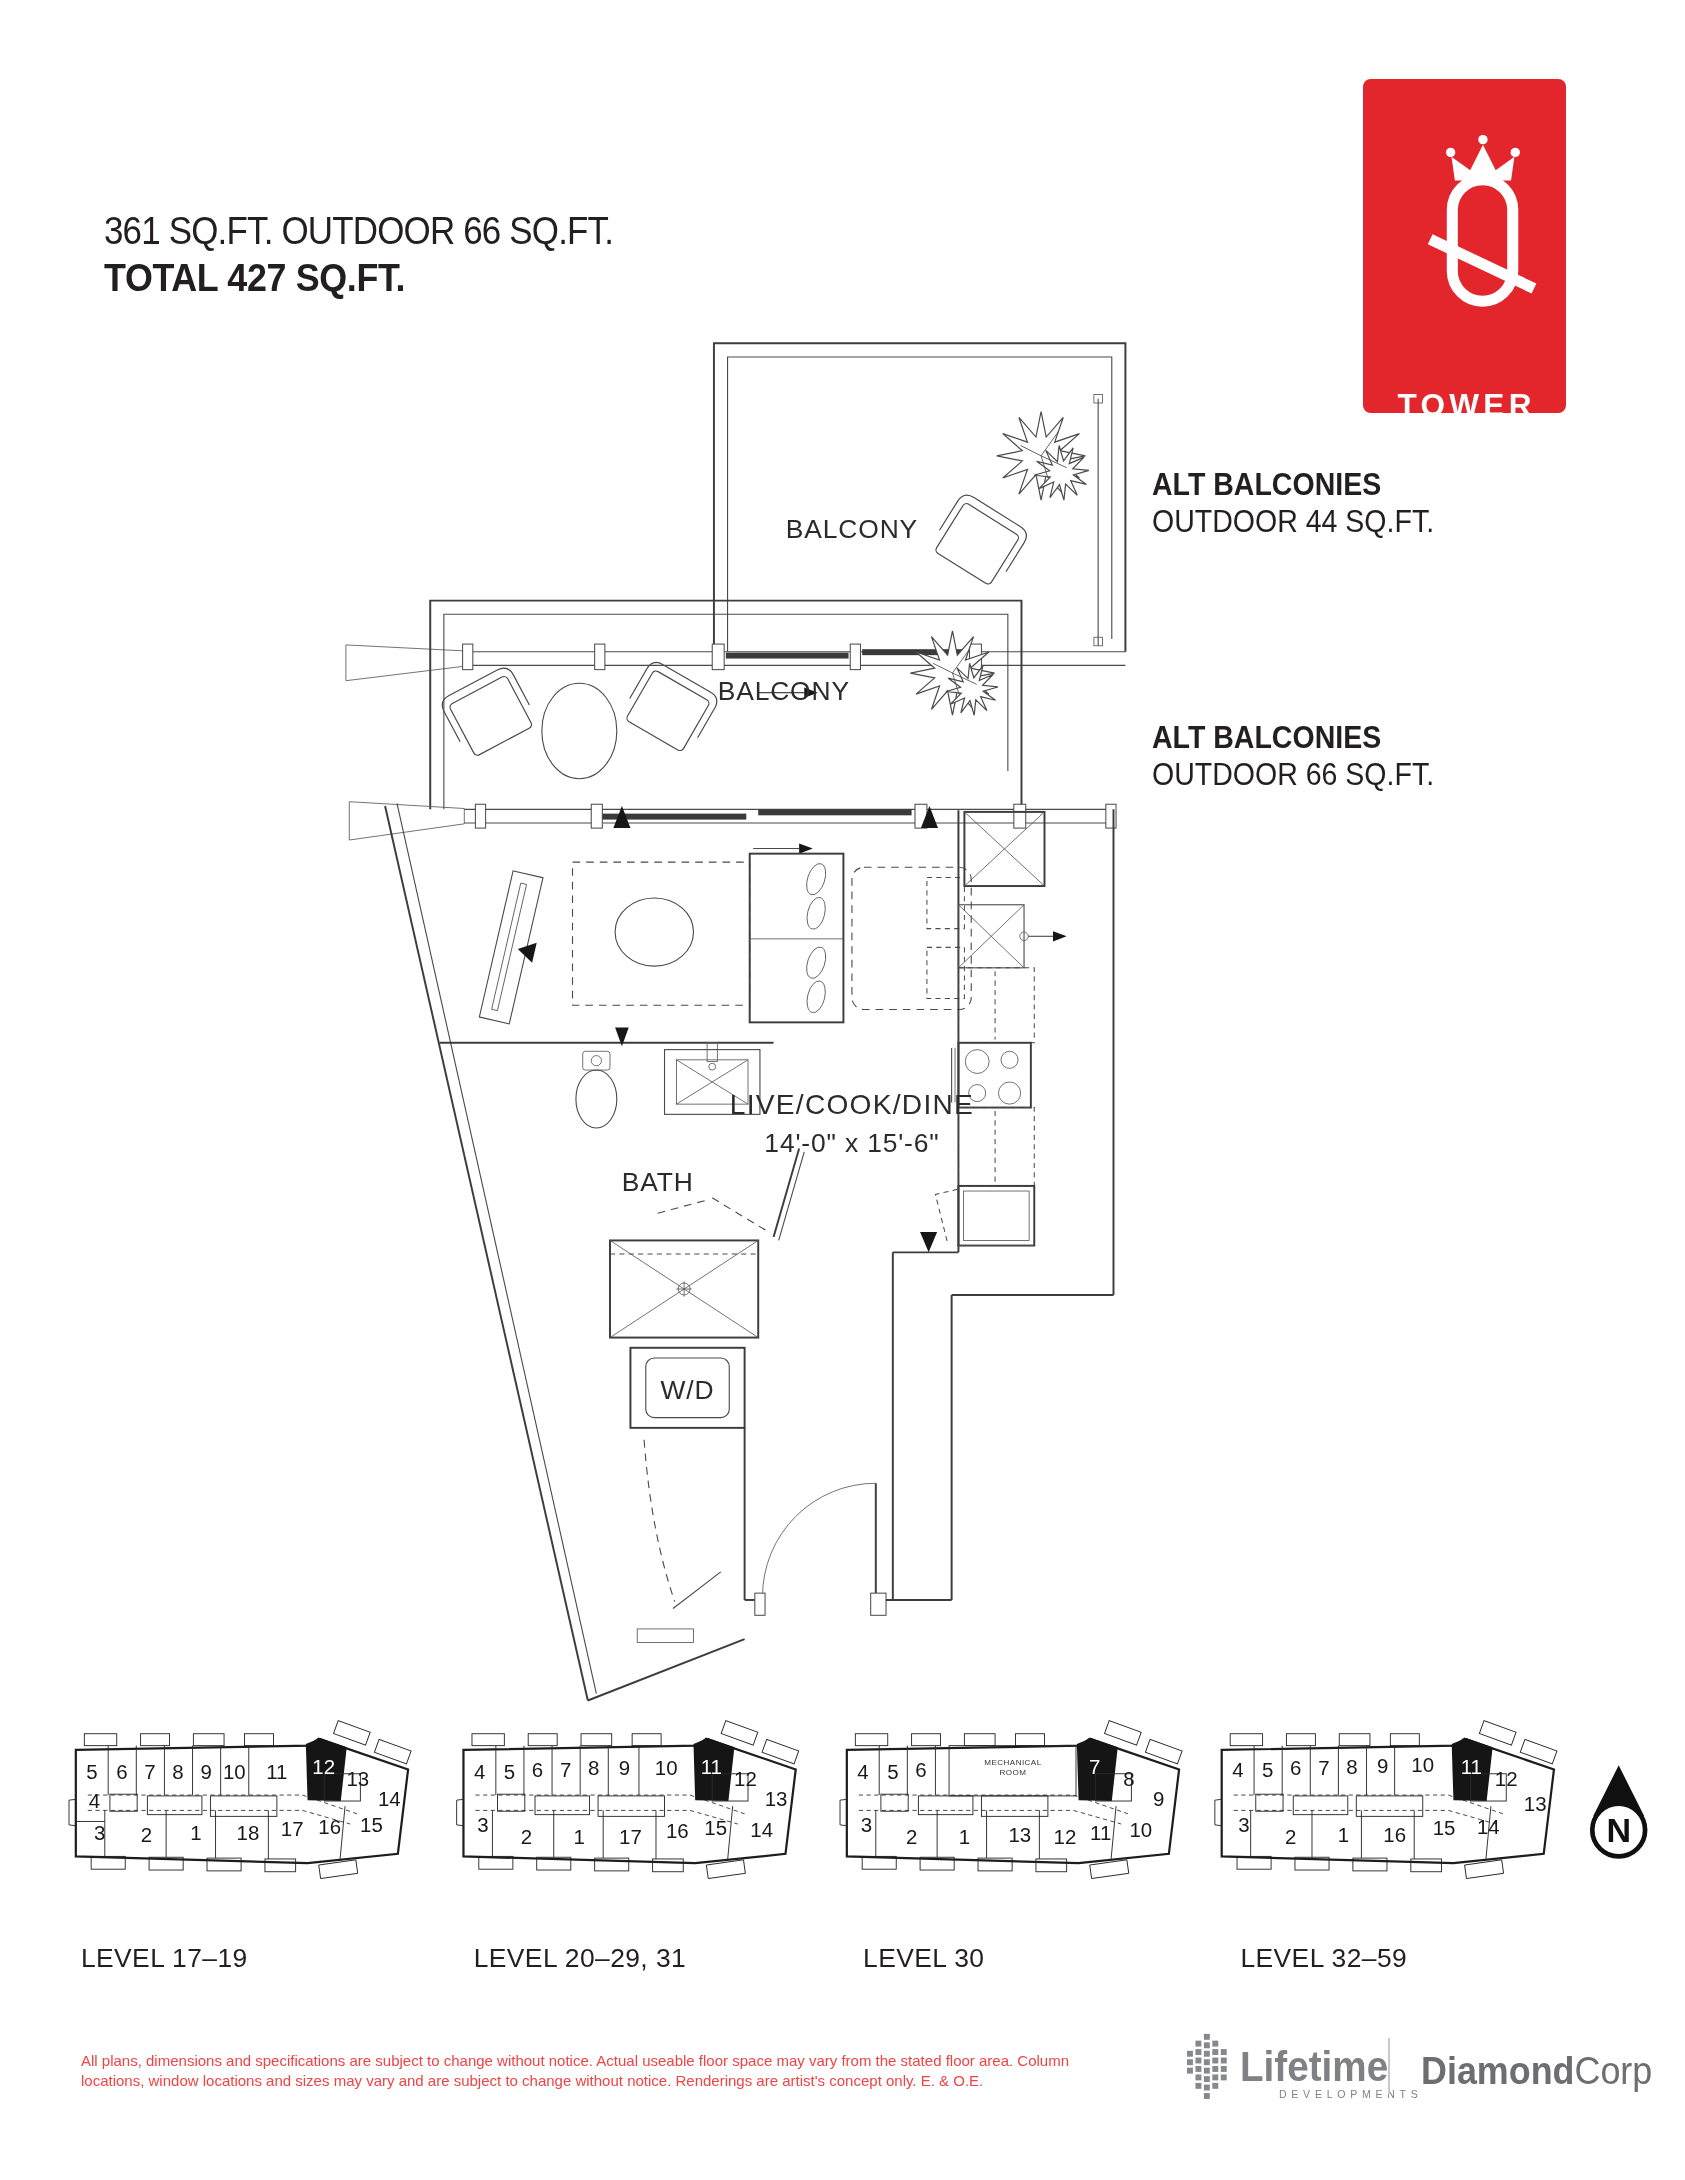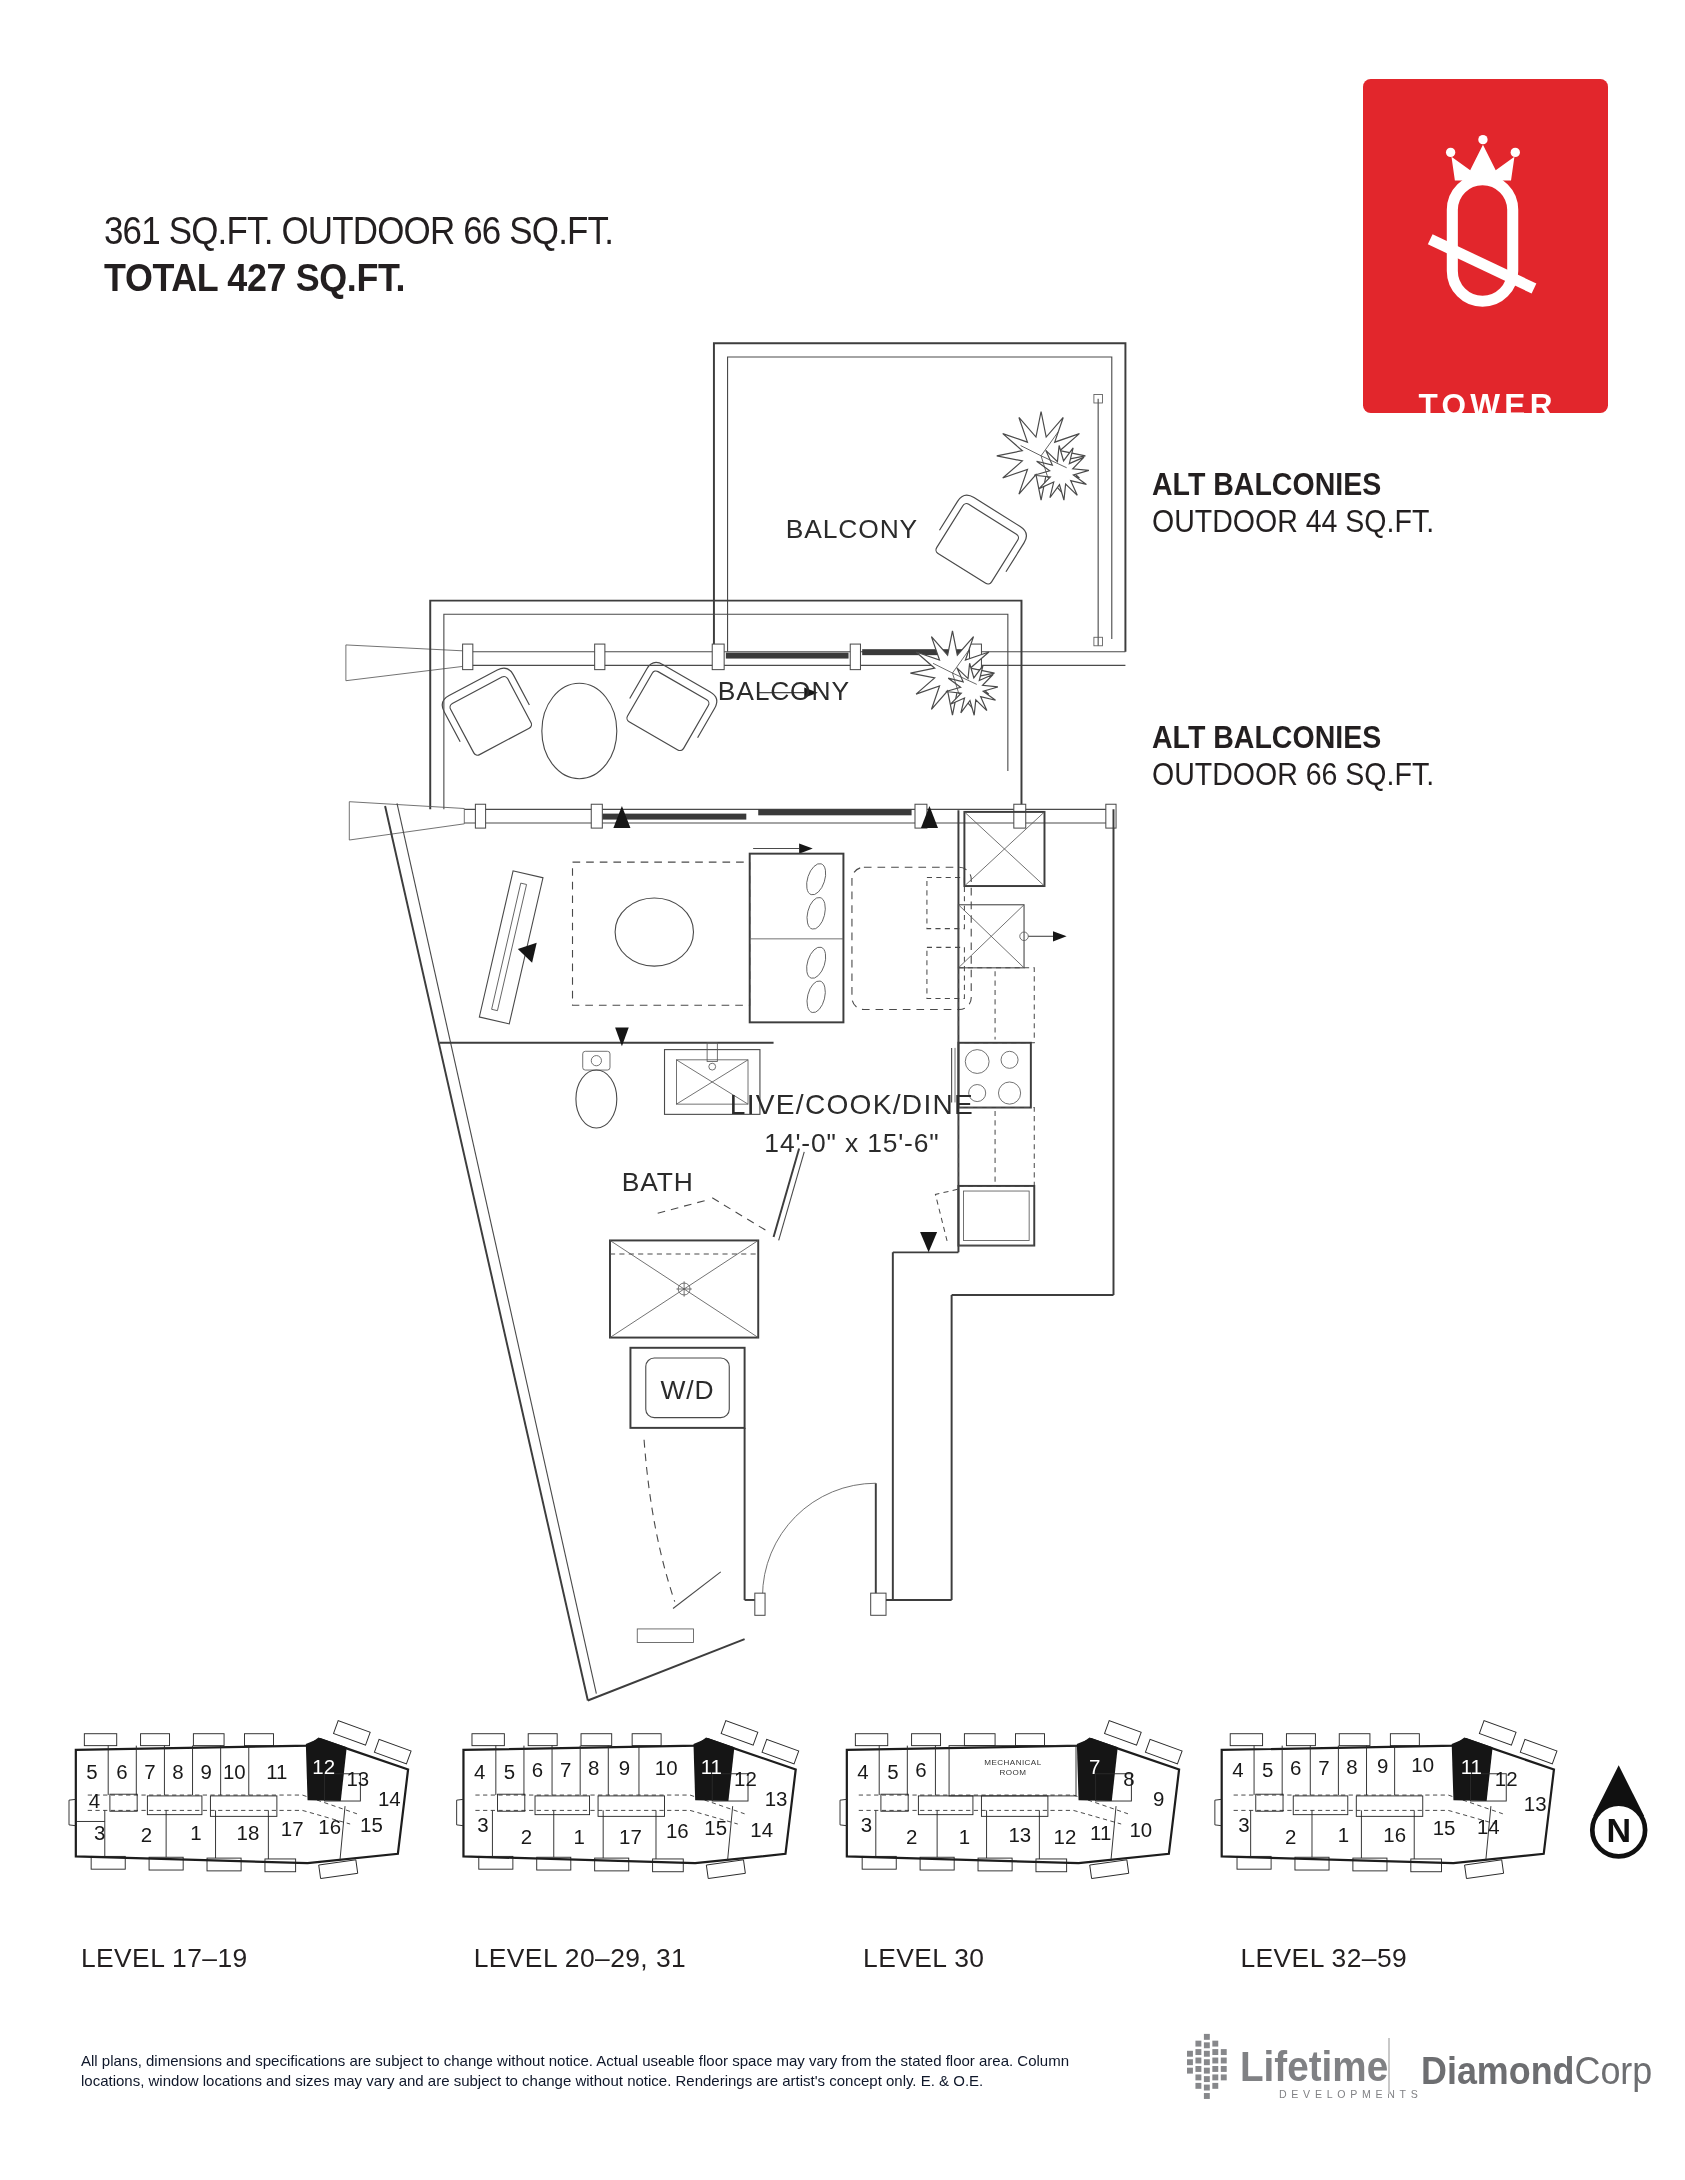--- a/index.html
+++ b/index.html
@@ -8,30 +8,30 @@
   .abs{position:absolute;}
   .cond{transform:scaleX(.92);transform-origin:left top;}
   
   .title{left:102px;top:118px;color:#e2262c;font-family:"Liberation Serif",serif;font-weight:bold;}
   .title .code{font-size:87px;letter-spacing:1.7px;}
   .title .dot{font-size:29px;vertical-align:13.6px;padding:0 10.2px 0 13.6px;}
   .title .type{font-size:48px;letter-spacing:1.7px;}
   .area{left:104px;top:210px;font-size:38px;letter-spacing:-0.9px;color:#231f20;}
   .total{left:104px;top:256px;font-size:39px;font-weight:bold;letter-spacing:-0.4px;}
   
-  .logo{left:1363px;top:79px;width:245px;height:334px;background:#e2262c;border-radius:7.7px;}
+  .logo{left:1363px;top:79px;width:203px;height:334px;background:#e2262c;border-radius:7.7px;}
   .logo .tower{position:absolute;left:0;top:308px;width:100%;text-align:center;color:#fff;
                font-size:31.5px;font-weight:bold;letter-spacing:4.3px;text-indent:4.3px;}
   
   .altlbl{line-height:37px;font-size:31px;}
   .altlbl .b{font-weight:bold;display:block;}
   .alt1{left:1152px;top:466px;}
   .alt2{left:1152px;top:719px;}
   
-  .disc{left:81px;top:2051px;width:1082px;font-size:15px;line-height:20px;color:#0f172a;}
+  .disc{left:81px;top:2051px;width:1082px;font-size:15px;line-height:20px;color:#ef4444;}
   .fdiv{left:1388px;top:2038px;width:1.7px;height:56px;background:#c9c9c9;}
   .lt-name{left:1240px;top:2043px;font-size:42px;font-weight:bold;color:#808184;}
   .lt-sub{left:1244px;top:2088px;font-size:10.6px;letter-spacing:4.7px;color:#808184;padding-left:35px;}
   .dc{left:1421px;top:2049px;font-size:39px;color:#6d6e71;}
   .dc .bold{font-weight:bold;}
   .dc .lite{font-weight:normal;}
   
   svg{position:absolute;left:0;top:0;}
   .ln{stroke:#4a4a4a;stroke-width:1.3;fill:none;}
   .ln2{stroke:#3d3d3d;stroke-width:2.3;fill:none;}

